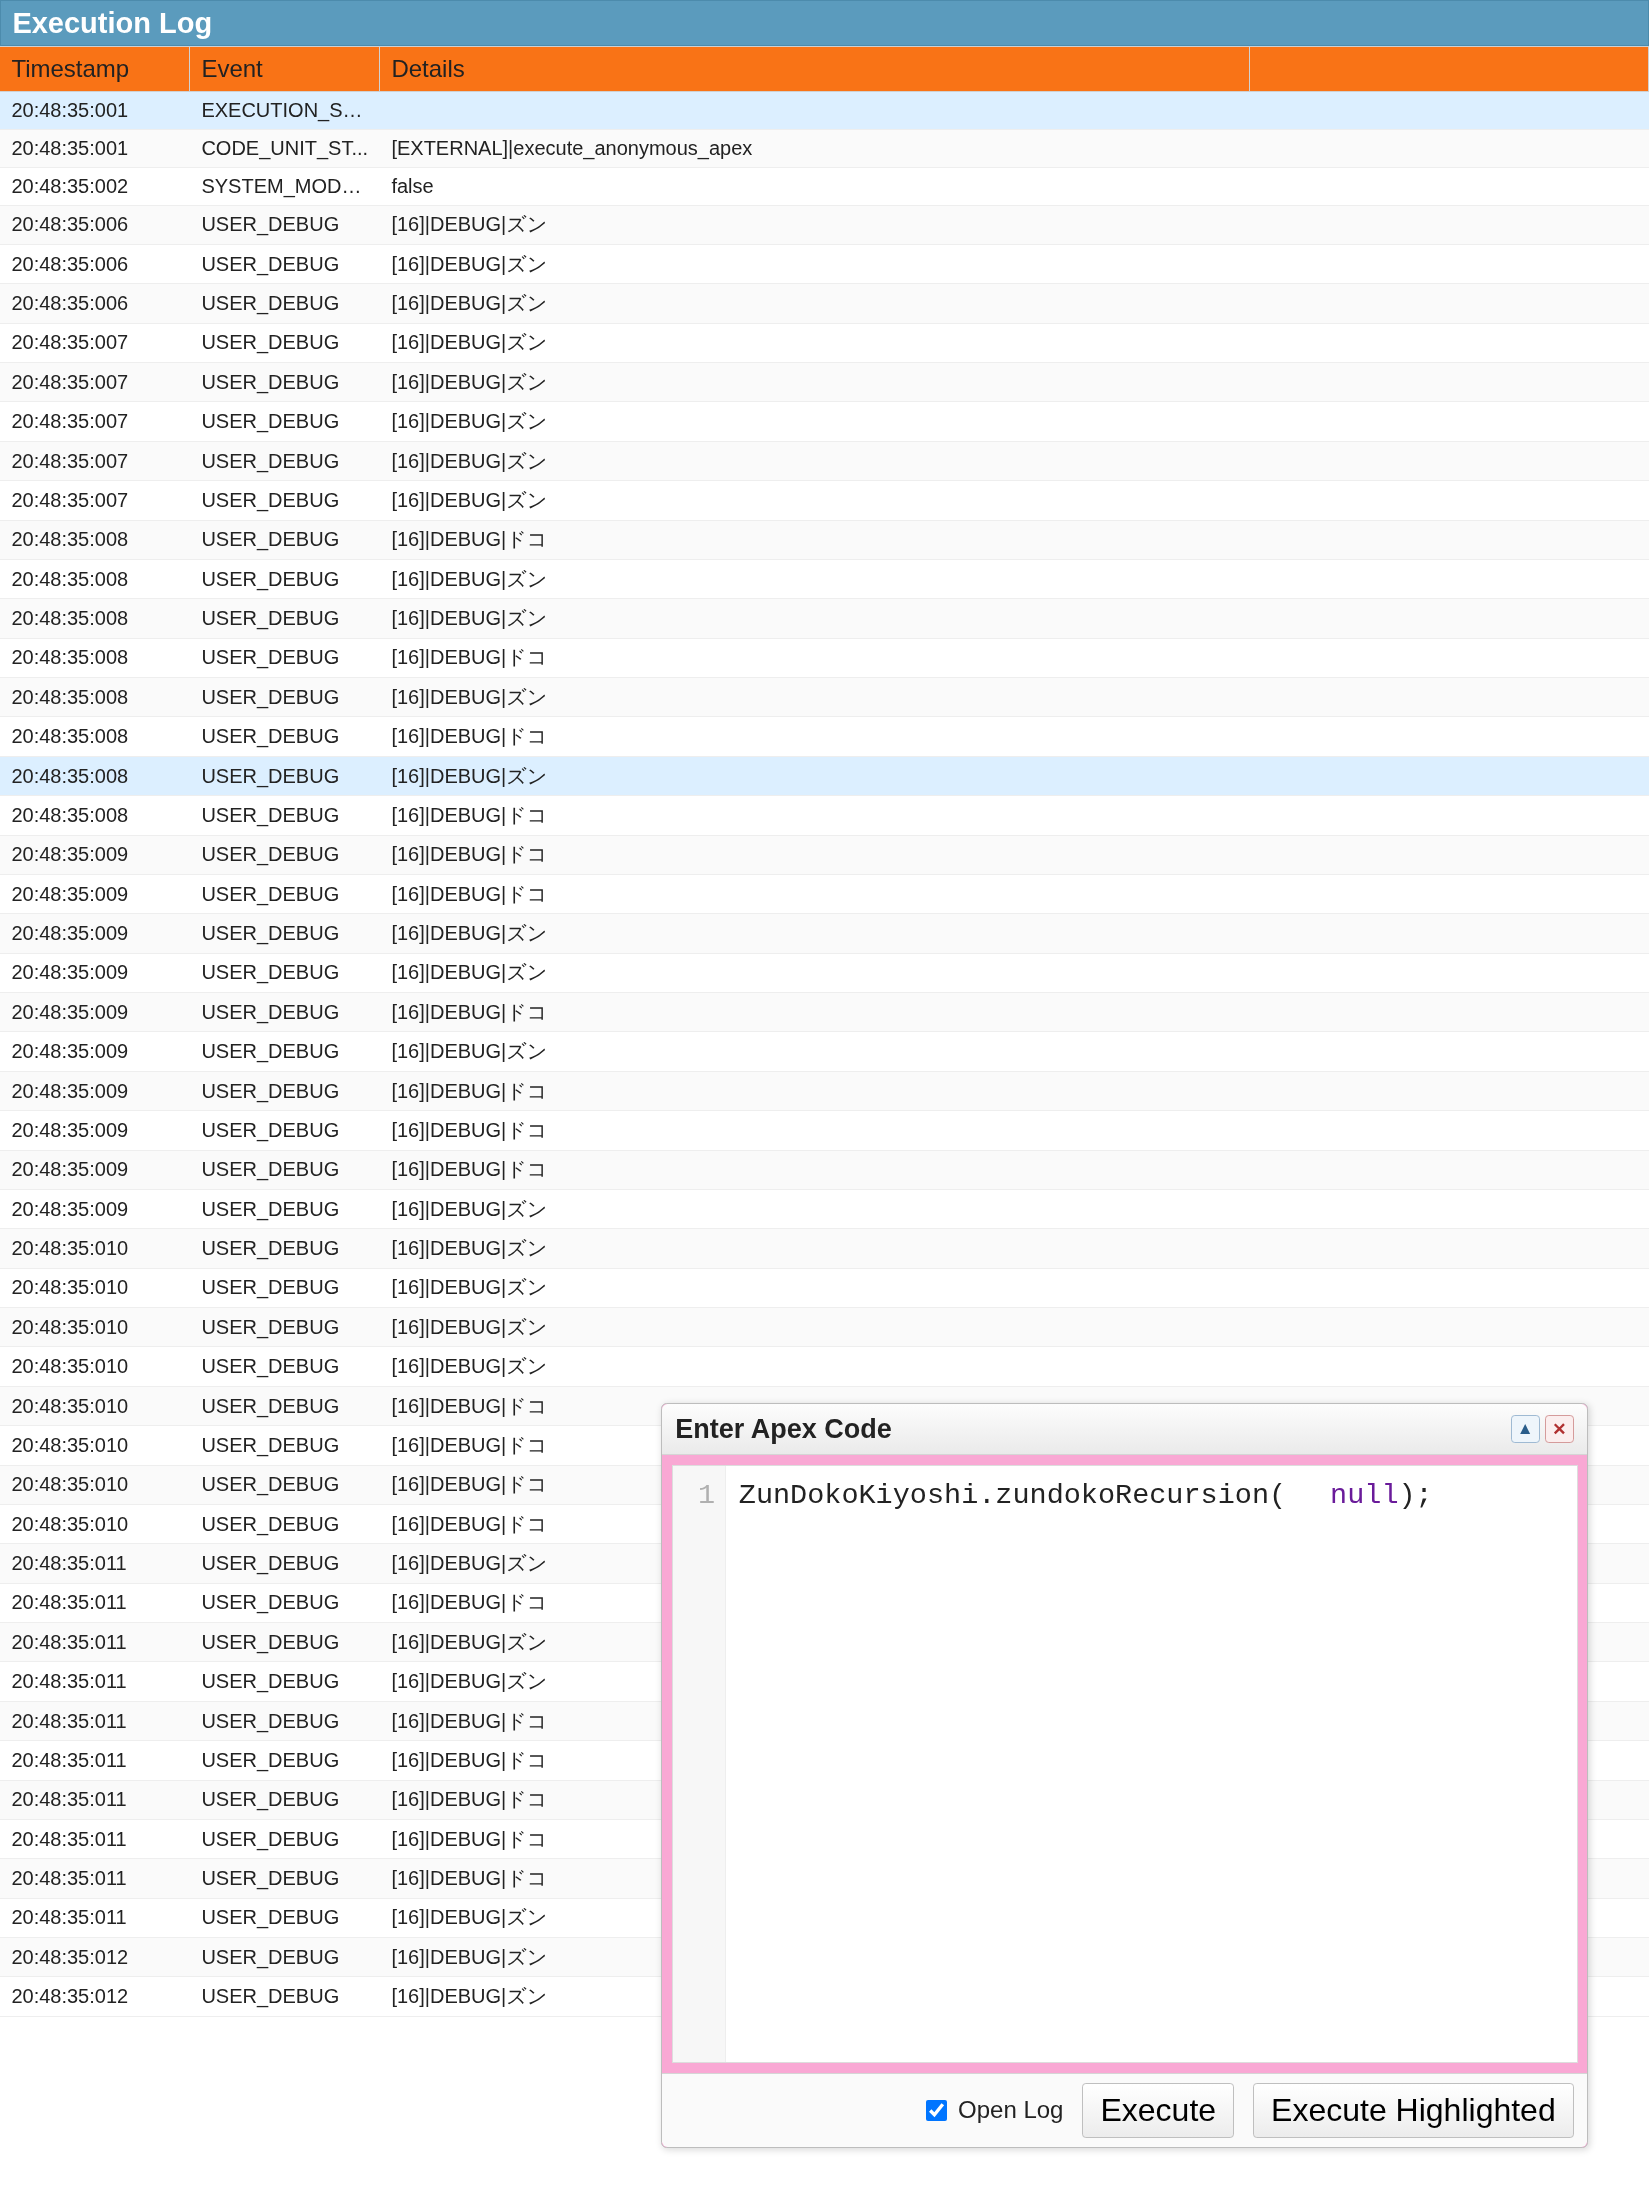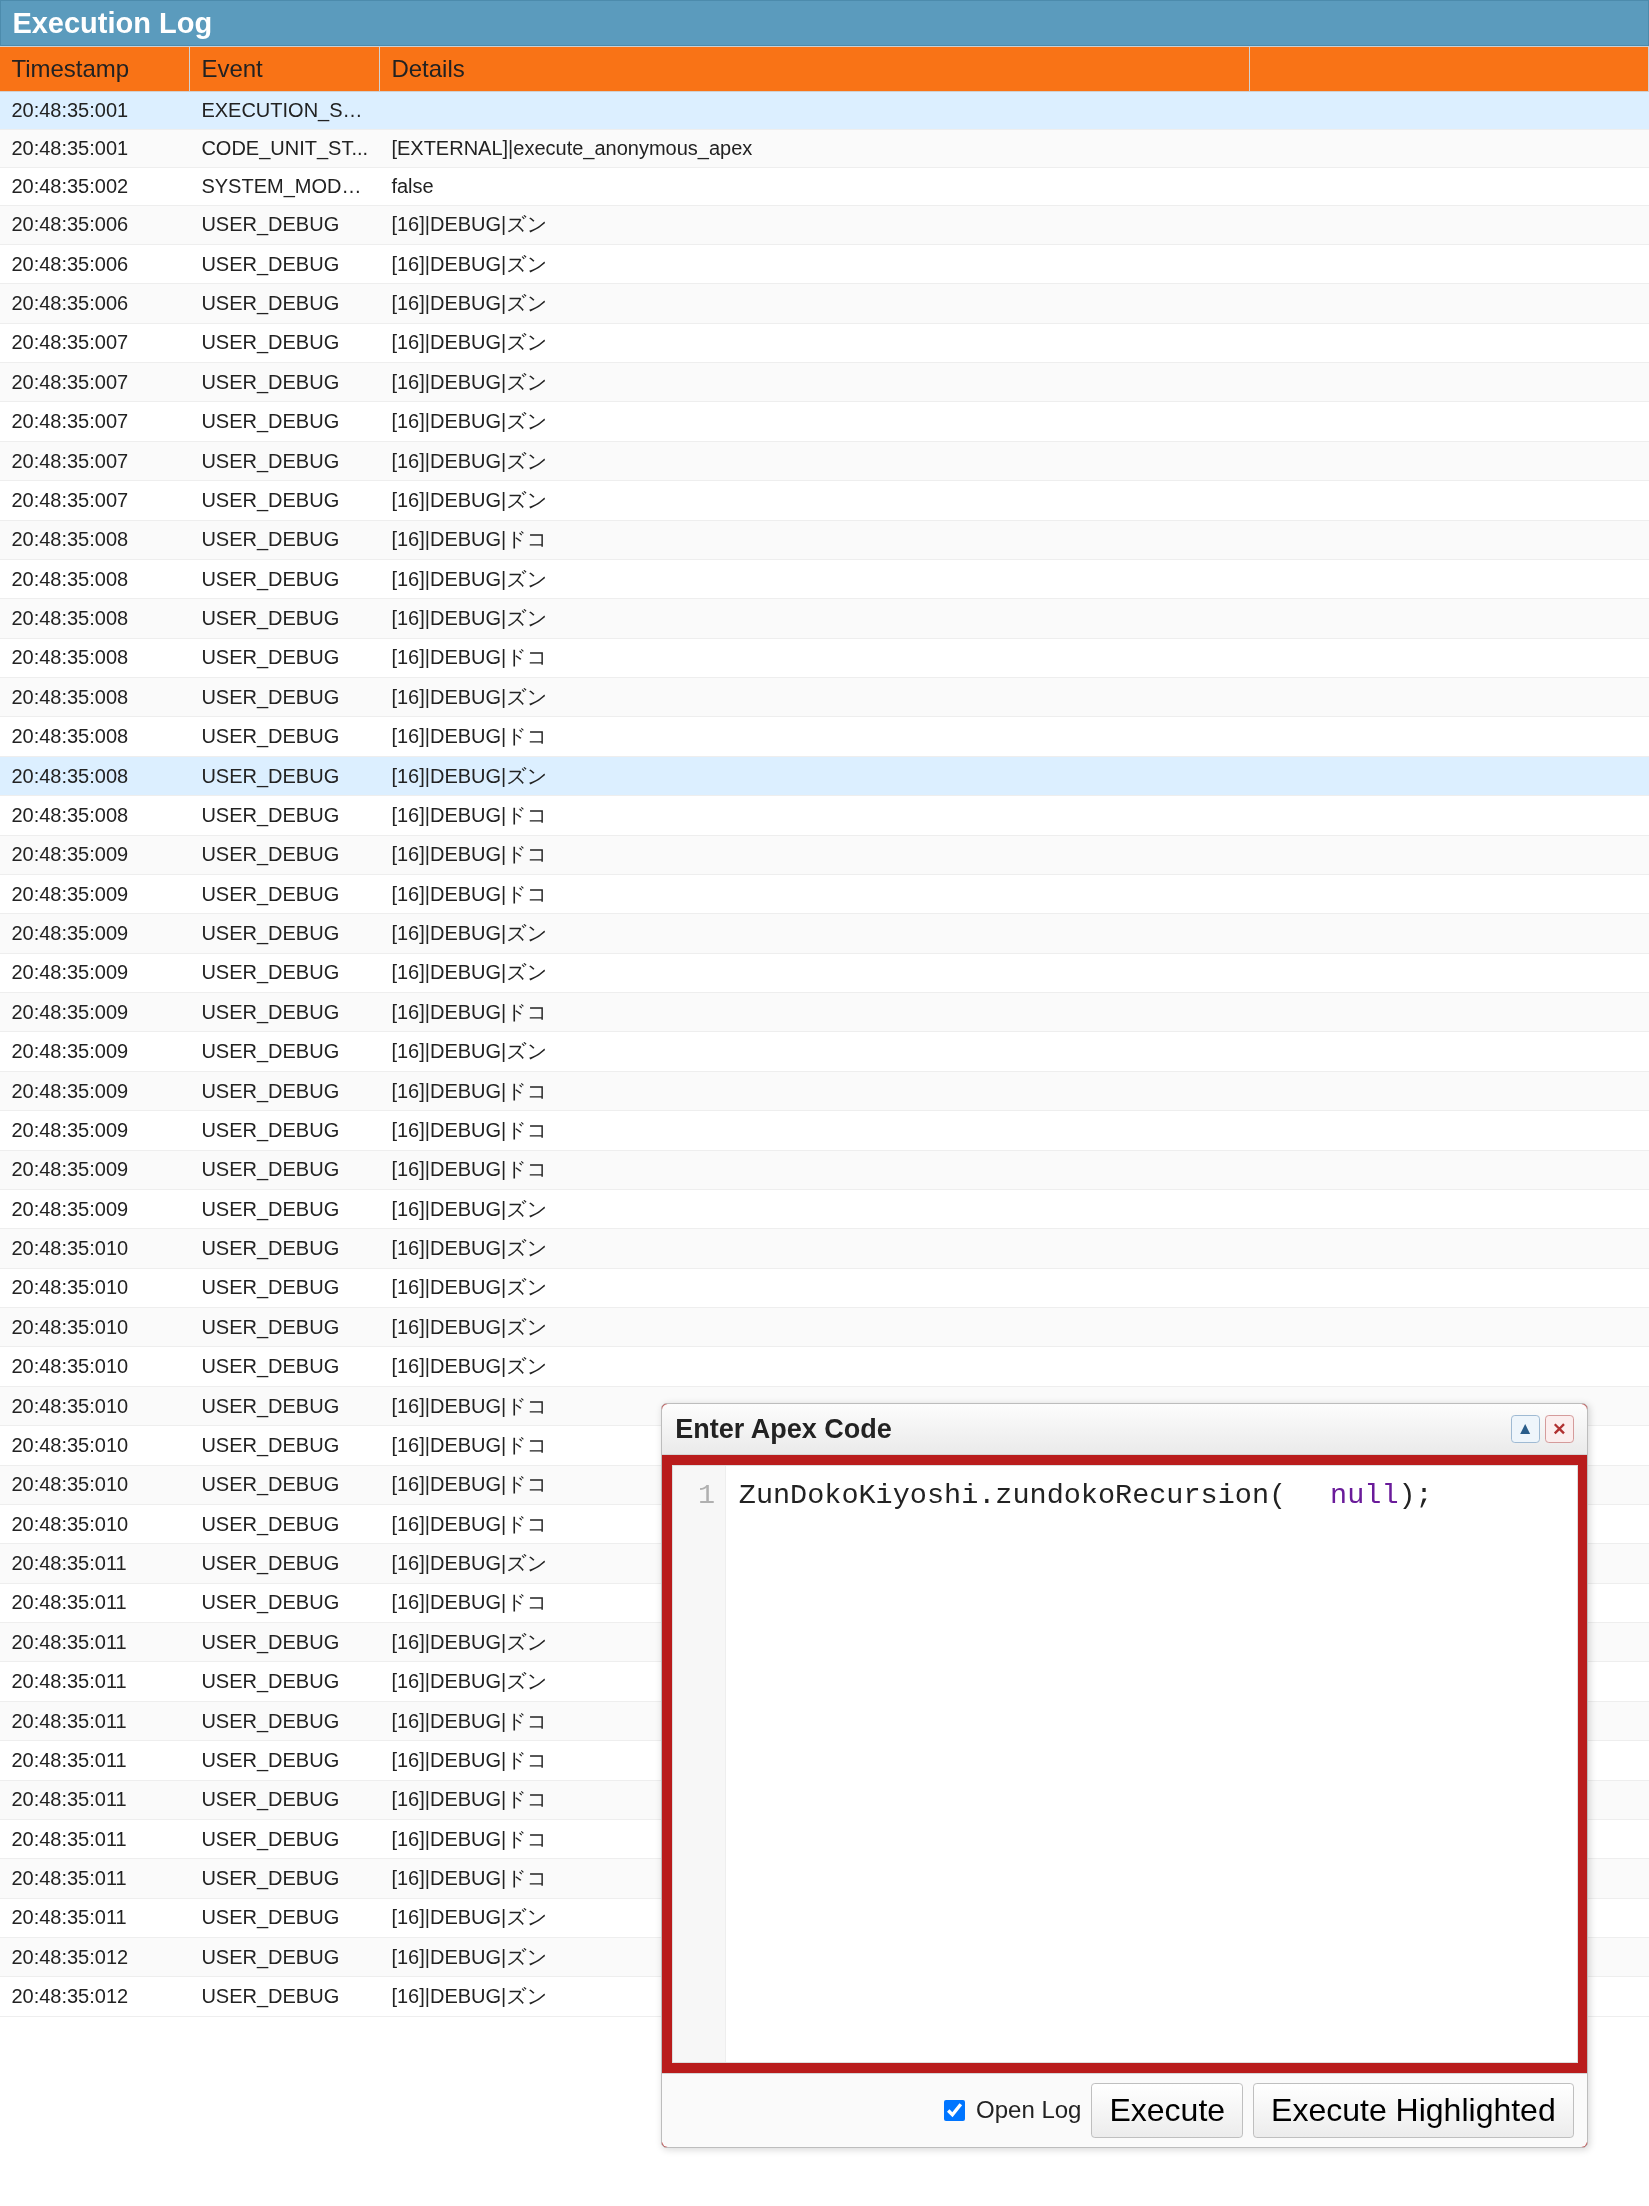--- a/index.html
+++ b/index.html
@@ -56,21 +56,21 @@
   .row .cell.col-ev { width: 190px; flex: 0 0 190px; }
   .row .cell.col-dt { flex: 1 1 auto; }
 
   
   .dialog {
     position: absolute;
     left: 661px;
     top: 1403px;
     width: 927px;
     height: 745px;
-    background: #b91c1c;
+    background: #f9a8d4;
     border: 1px solid #bdbdbd;
     border-radius: 5.7px;
     box-shadow: 1.9px 1.9px 7.6px rgba(0,0,0,0.15);
     display: flex;
     flex-direction: column;
   }
   .dialog-header {
     display: flex;
     align-items: center;
     padding: 9.5px 13.3px;
@@ -117,21 +117,21 @@
     padding: 13.3px 13.3px 0 13.3px;
     white-space: pre;
     color: #222;
   }
   .code .kw { color: #6a1b9a; margin-left: 44px; }
   .dialog-footer {
     display: flex;
     align-items: center;
     justify-content: flex-end;
     padding: 9.5px 13.3px;
-    gap: 10px;
+    gap: 19px;
     border-top: 1px solid #d5d5d5;
     background: #fafafa;
     border-radius: 0 0 5.7px 5.7px;
     font-size: 24px;
   }
   .chk { display: inline-flex; align-items: center; gap: 7.6px; }
   .chk input { width: 21px; height: 21px; }
   .btn {
     border: 1px solid #bfbfbf;
     background: linear-gradient(#ffffff,#ececec);

